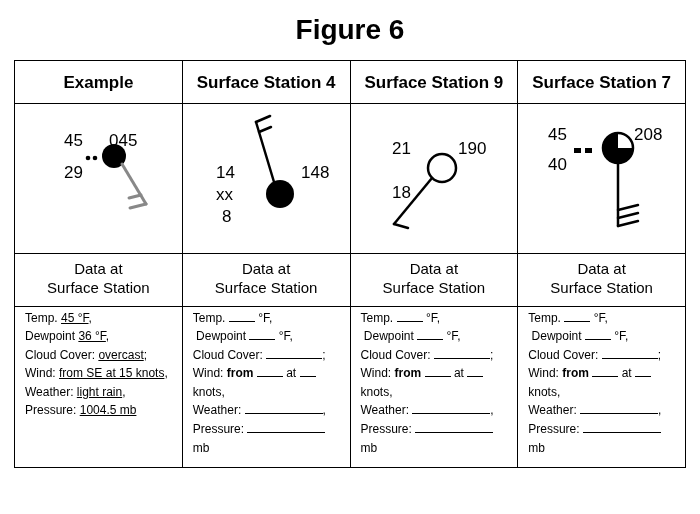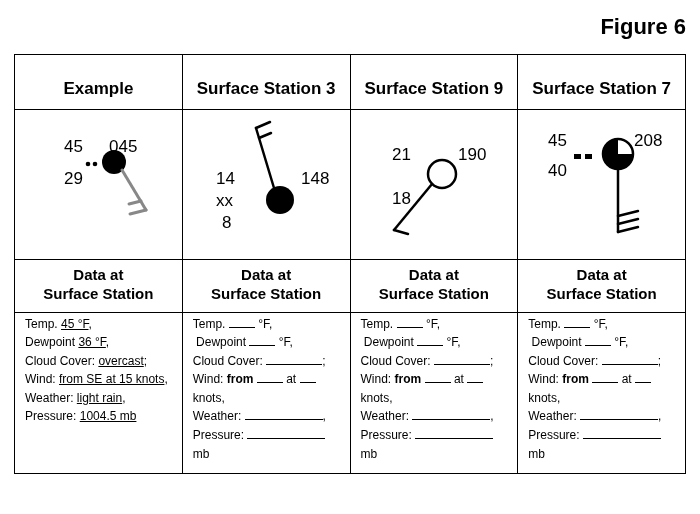--- a/index.html
+++ b/index.html
@@ -12,52 +12,52 @@
     width:700px;
     height:514px;
     background:var(--page);
     font-family:Arial,Helvetica,sans-serif;
     color:var(--ink);
   }
   .wrap{
     padding:12px 14px 16px 14px;
   }
   h1.title{
-    text-align:right;
-    font-size:22px;
+    text-align:center;
+    font-size:28px;
     font-weight:bold;
     margin:2px 0 14px 0;
   }
   table.fig{
     width:100%;
     border-collapse:collapse;
     table-layout:fixed;
   }
   table.fig th, table.fig td{
     border:1px solid var(--ink);
     vertical-align:top;
   }
   table.fig th{
     font-size:17px;
     font-weight:bold;
     text-align:center;
-    padding:24px 4px 10px 4px;
+    padding:12px 4px 10px 4px;
   }
   td.model{
     height:150px;
     text-align:center;
     padding:4px 0 0 0;
   }
   td.model svg{
     display:block;
     margin:0 auto;
   }
   td.subhead{
     font-size:15px;
-    font-weight:bold;
+    font-weight:normal;
     text-align:center;
     padding:6px 4px 8px 4px;
     line-height:1.25;
     border-bottom:none;
   }
   td.data{
     font-size:12px;
     padding:2px 8px 10px 10px;
     line-height:1.55;
     border-top:none;
@@ -71,21 +71,21 @@
 <body>
 
 <div class="wrap">
   <h1 class="title">Figure 6</h1>
 
   <table class="fig">
 
     <tbody>
         <tr>
       <th>Example</th>
-      <th>Surface Station 3</th>
+      <th>Surface Station 4</th>
       <th>Surface Station 9</th>
       <th>Surface Station 7</th>
     </tr>
 
     <tr>
 
       <td class="model">
         <svg width="160" height="140">
           <text x="46" y="38" font-family="Arial" font-size="17">45</text>
           <text x="91" y="38" font-family="Arial" font-size="17">045</text>

